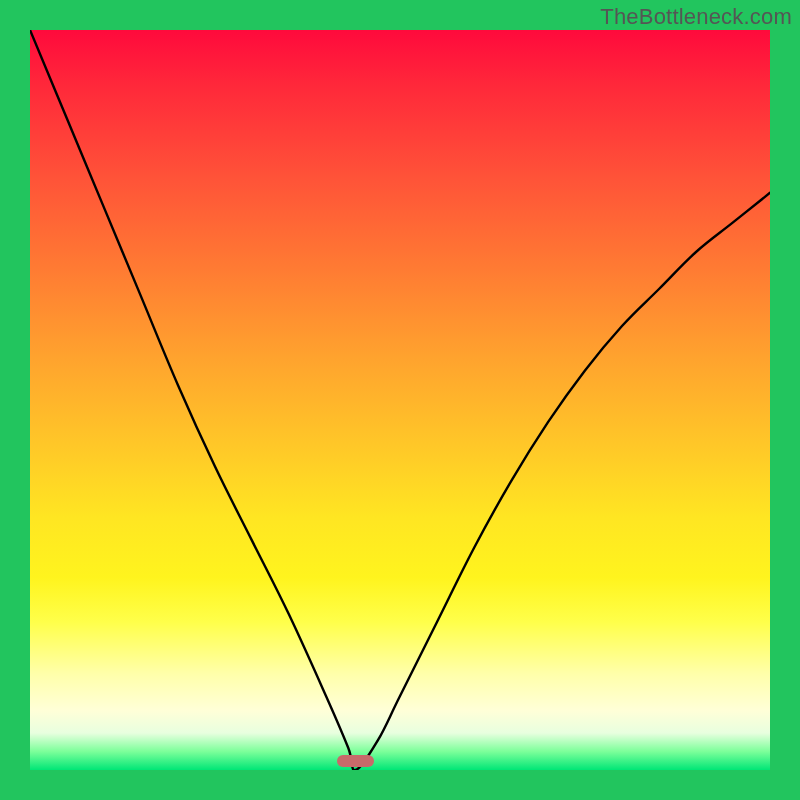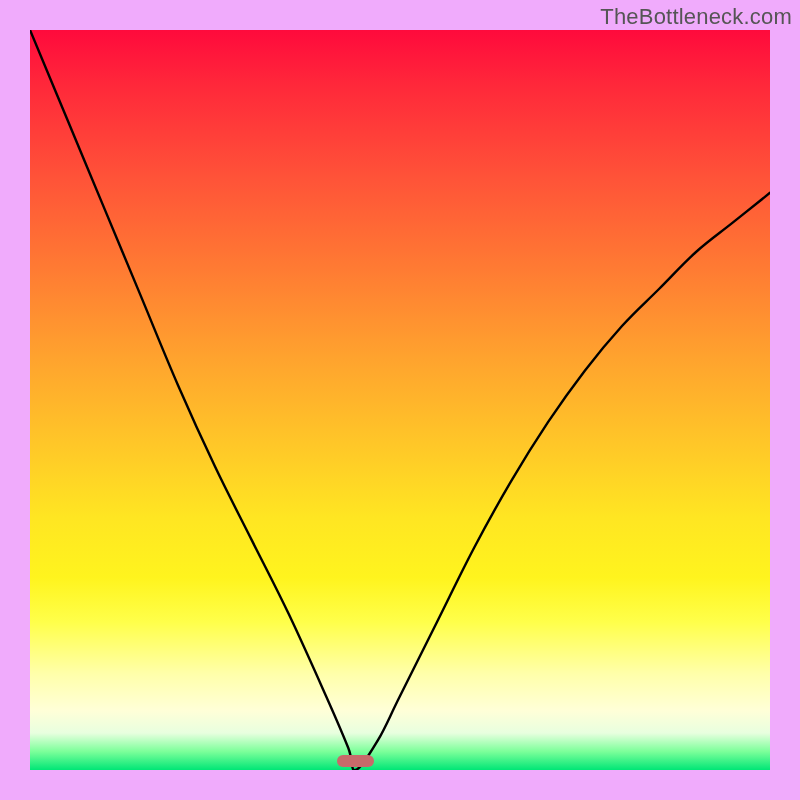--- a/index.html
+++ b/index.html
@@ -7,21 +7,21 @@
     padding: 0;
     width: 800px;
     height: 800px;
     overflow: hidden;
     font-family: Arial, Helvetica, sans-serif;
   }
   .frame {
     position: relative;
     width: 800px;
     height: 800px;
-    background: #f0abfc;
+    background: #22c55e;
   }
   .plot-area {
     position: absolute;
     left: 30px;
     top: 30px;
     width: 740px;
     height: 740px;
     overflow: hidden;
   }
   .gradient-bg {

